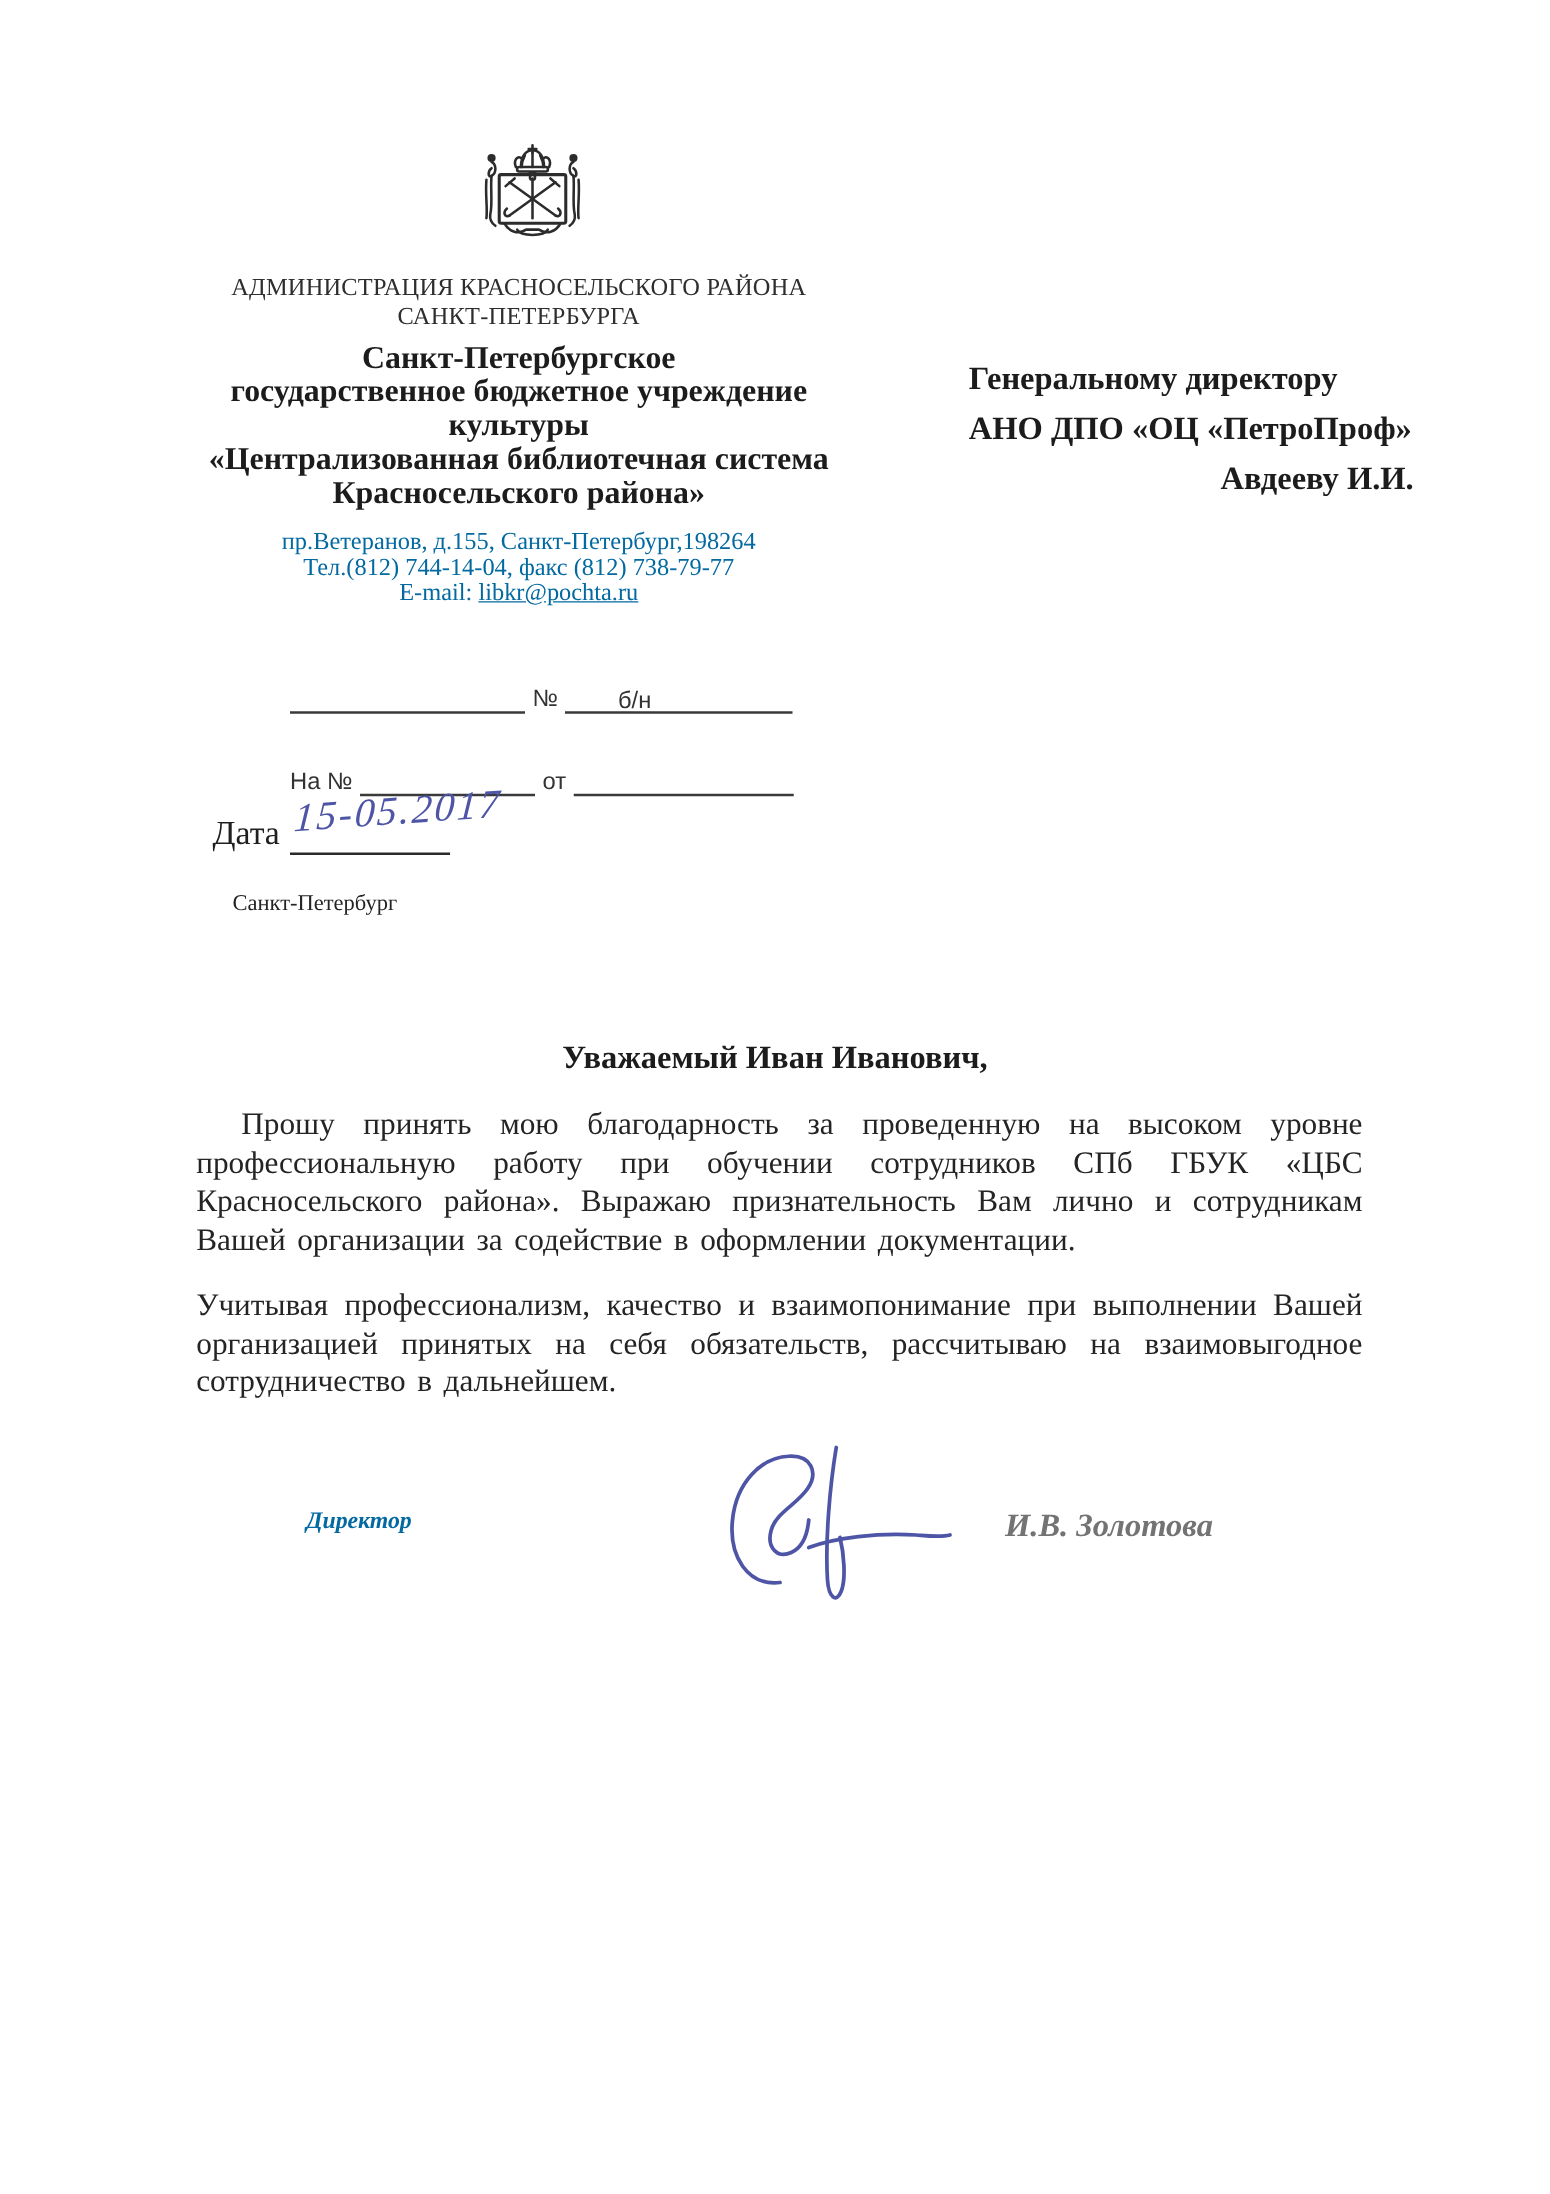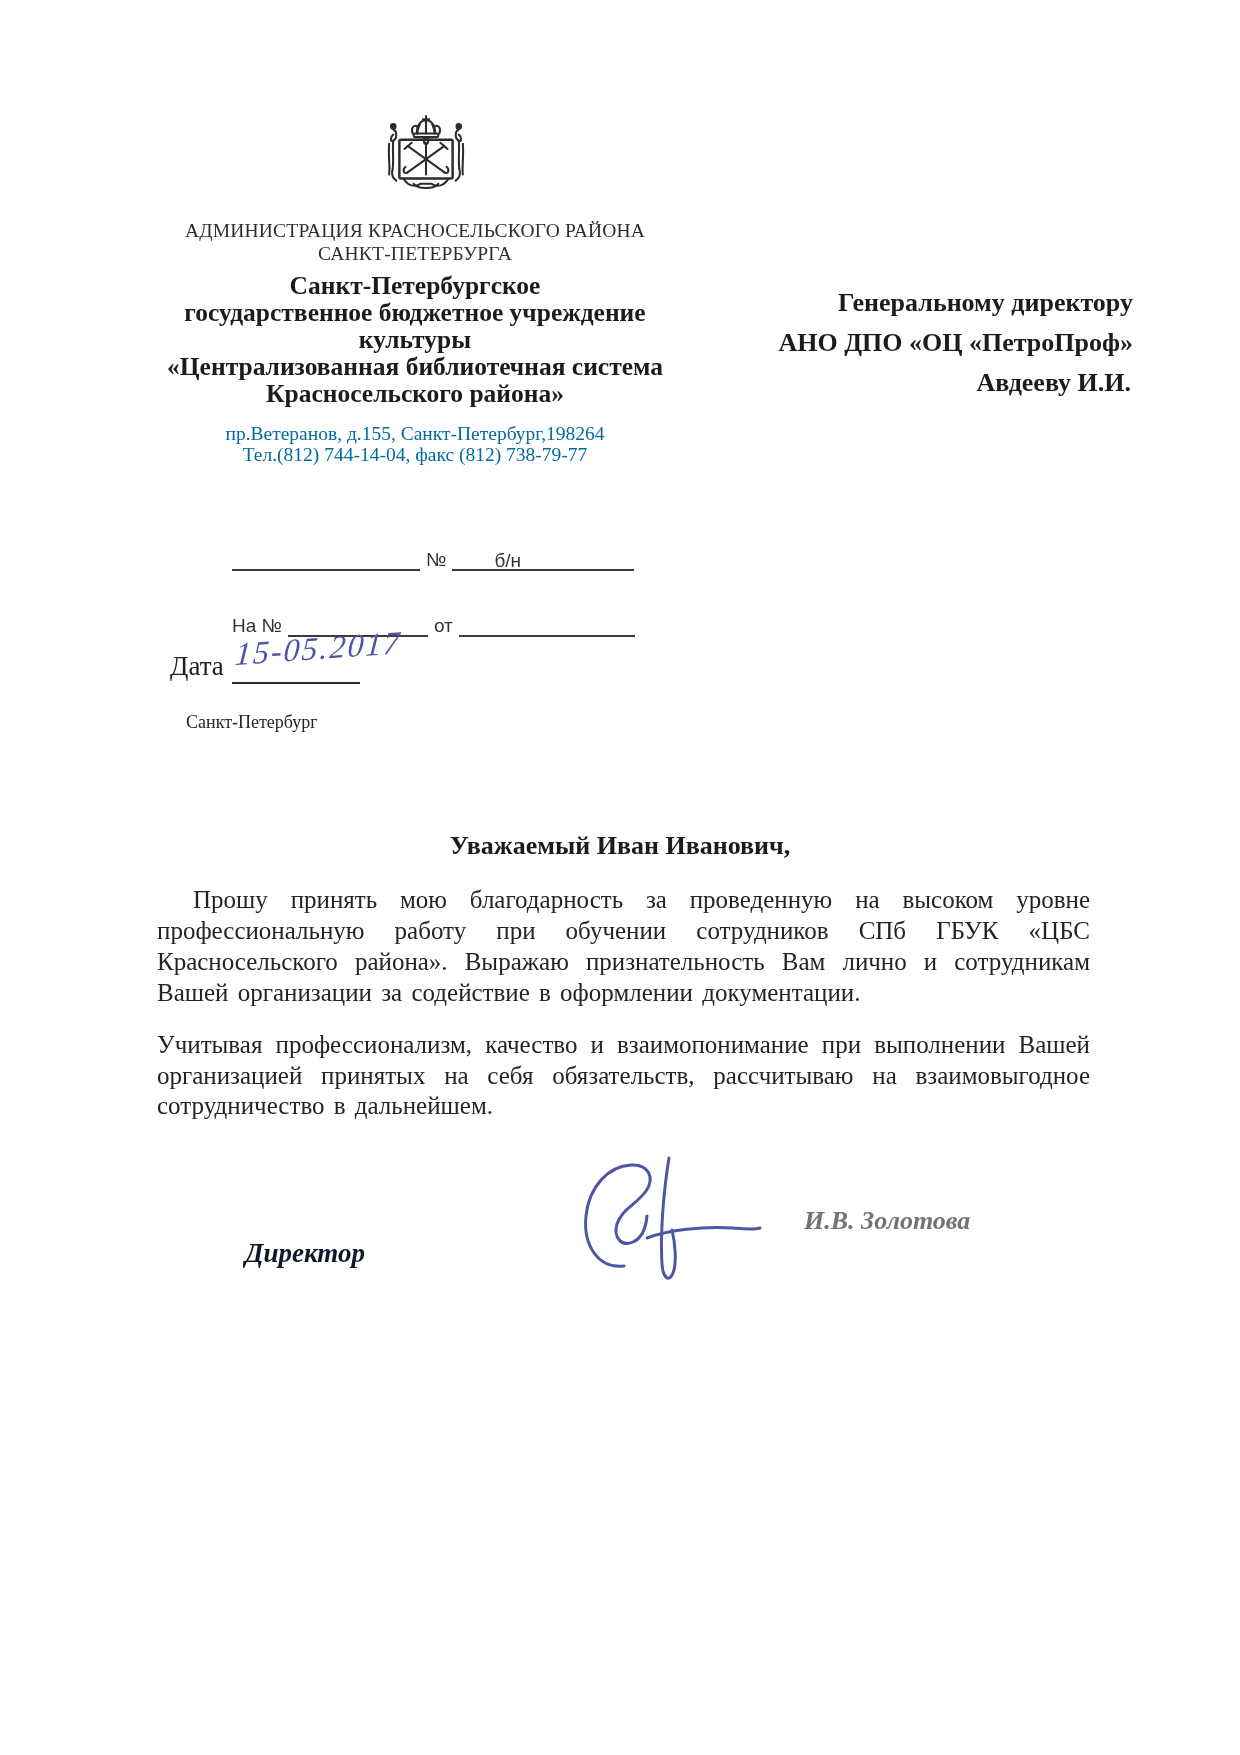--- a/index.html
+++ b/index.html
@@ -49,21 +49,21 @@
   .ref-row-2{top:569px;margin-top:45px;}
   .u-1{width:188px;}
   .u-2{width:182px;text-align:left;padding-left:42px;box-sizing:border-box;}
   .u-3{width:140px;}
   .u-4{width:176px;}
   
   .addressee{
     position:absolute;left:775px;top:283px;width:358px;
     font-weight:bold;font-size:26px;line-height:40px;color:#1c1c1c;
   }
-  .addressee .line-c{text-align:right;}
+  .addressee .line-c{text-align:left;}
   .addressee .line-r{text-align:right;padding-right:2px;}
   
   .date-row{position:absolute;left:170px;top:648px;height:36px;font-size:27px;white-space:nowrap;}
   .date-label{display:inline-block;vertical-align:bottom;padding-bottom:2px;}
   .date-u{
     display:inline-block;vertical-align:bottom;position:relative;
     width:128px;height:34px;margin-left:8px;
     border-bottom:2px solid #2a2a2a;
   }
   .hand-date{
@@ -82,21 +82,21 @@
   .para{
     position:absolute;left:157px;width:933px;margin:0;
     font-size:25px;line-height:31px;text-align:justify;color:#242424;
     word-spacing:3px;
   }
   .para-1{top:884px;text-indent:36px;}
   .para-2{top:1030px;line-height:30.5px;}
   
   .sig-title{
     position:absolute;left:245px;top:1206px;
-    font-weight:bold;font-style:italic;font-size:27px;color:#0f172a;margin-top:32px;
+    font-weight:bold;font-style:italic;font-size:19px;color:#0369a1;
   }
   .sig-svg{position:absolute;left:572px;top:1150px;width:198px;height:134px;}
   .sig-name{
     position:absolute;left:804px;top:1206px;width:180px;
     font-weight:bold;font-style:italic;font-size:26px;color:#737373;
   }
 </style>
 </head>
 <body>
 
@@ -151,20 +151,24 @@
     <div>Санкт-Петербургское</div>
     <div>государственное бюджетное учреждение</div>
     <div>культуры</div>
     <div>«Централизованная библиотечная система</div>
     <div>Красносельского района»</div>
   </div>
 
   <div class="contact-block">
     <div>пр.Ветеранов, д.155, Санкт-Петербург,198264</div>
     <div>Тел.(812) 744-14-04, факс (812) 738-79-77</div>
+    <div>
+      <span>E-mail:</span>
+      <span class="email-value">libkr@pochta.ru</span>
+    </div>
   </div>
 
 
   <div class="ref-row ref-row-1">
     <span class="u u-1"></span><span class="lbl">№</span><span class="u u-2"><span>б/н</span></span>
   </div>
   <div class="ref-row ref-row-2">
     <span class="lbl" style="padding-left:0;">На №</span><span class="u u-3"></span><span class="lbl">от</span><span class="u u-4"></span>
   </div>
 

